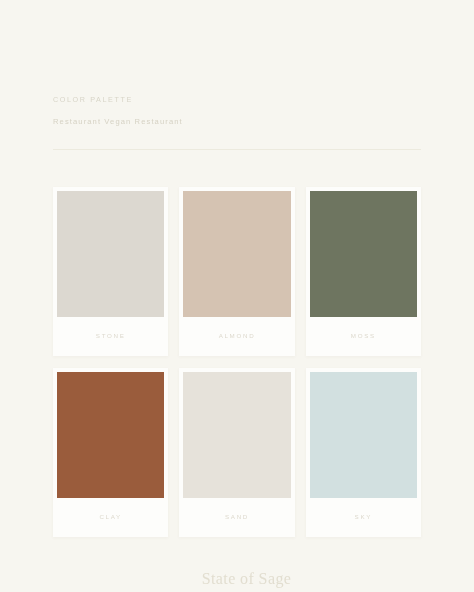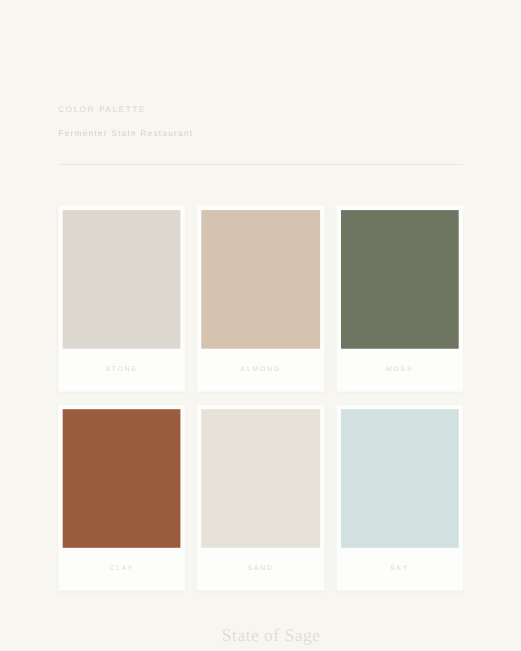--- a/index.html
+++ b/index.html
@@ -108,21 +108,21 @@
     padding-left: 19px;
   }
 </style>
 </head>
 <body style="background: rgb(247, 246, 240);">
 
 <div class="page">
 
   <div class="header">
     <div class="eyebrow">COLOR PALETTE</div>
-    <div class="subtitle">Fermenter State Restaurant</div>
+    <div class="subtitle">Restaurant Vegan Restaurant</div>
   </div>
 
   <div class="divider" style="background: rgb(236, 234, 222);"></div>
 
   <div class="grid">
 
     <div class="card" style="background: rgb(253, 253, 251);">
       <span class="swatch" style="background:#dcd8d0;"></span>
       <div class="caption">
         <span class="swatch-label" style="color: rgb(221, 217, 205);">STONE</span>

